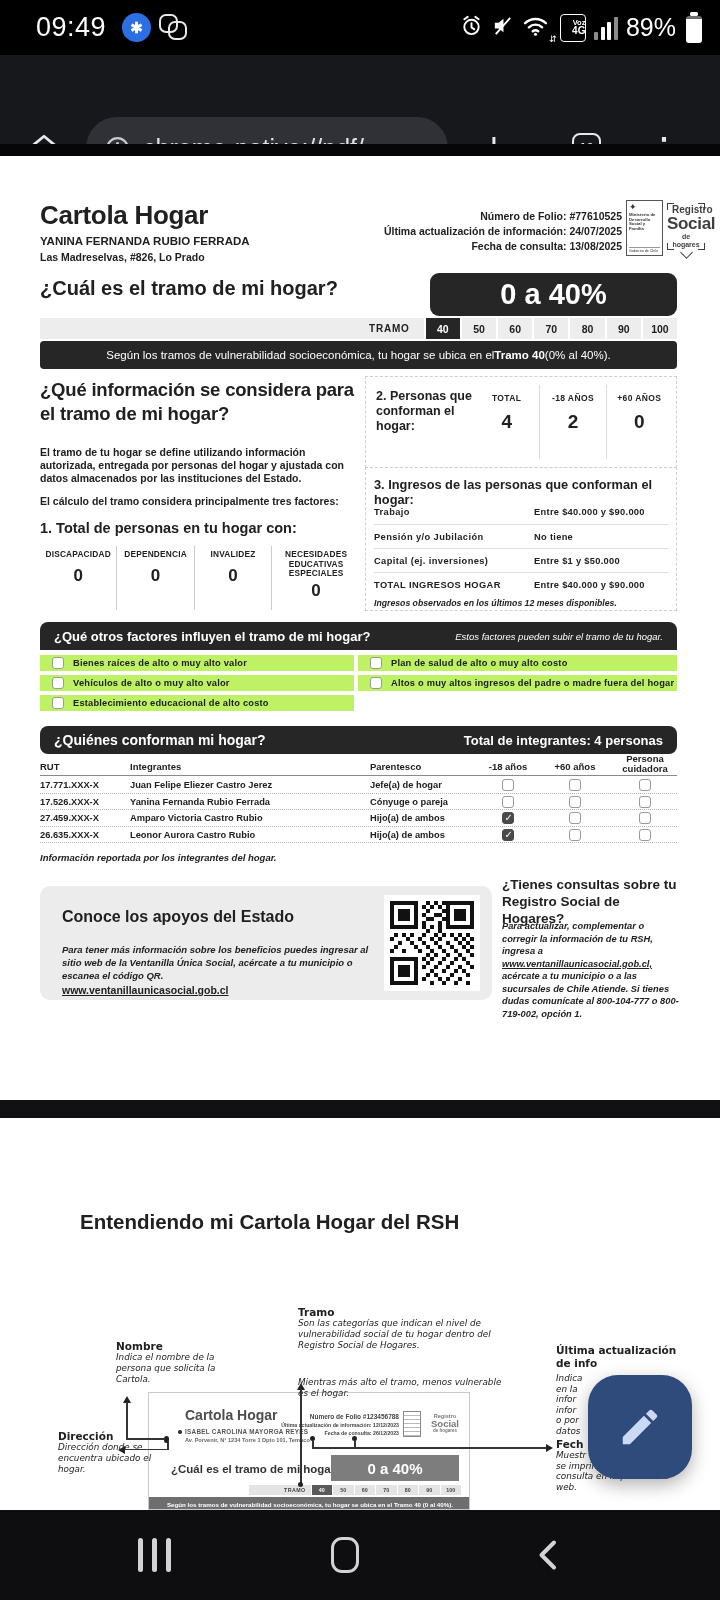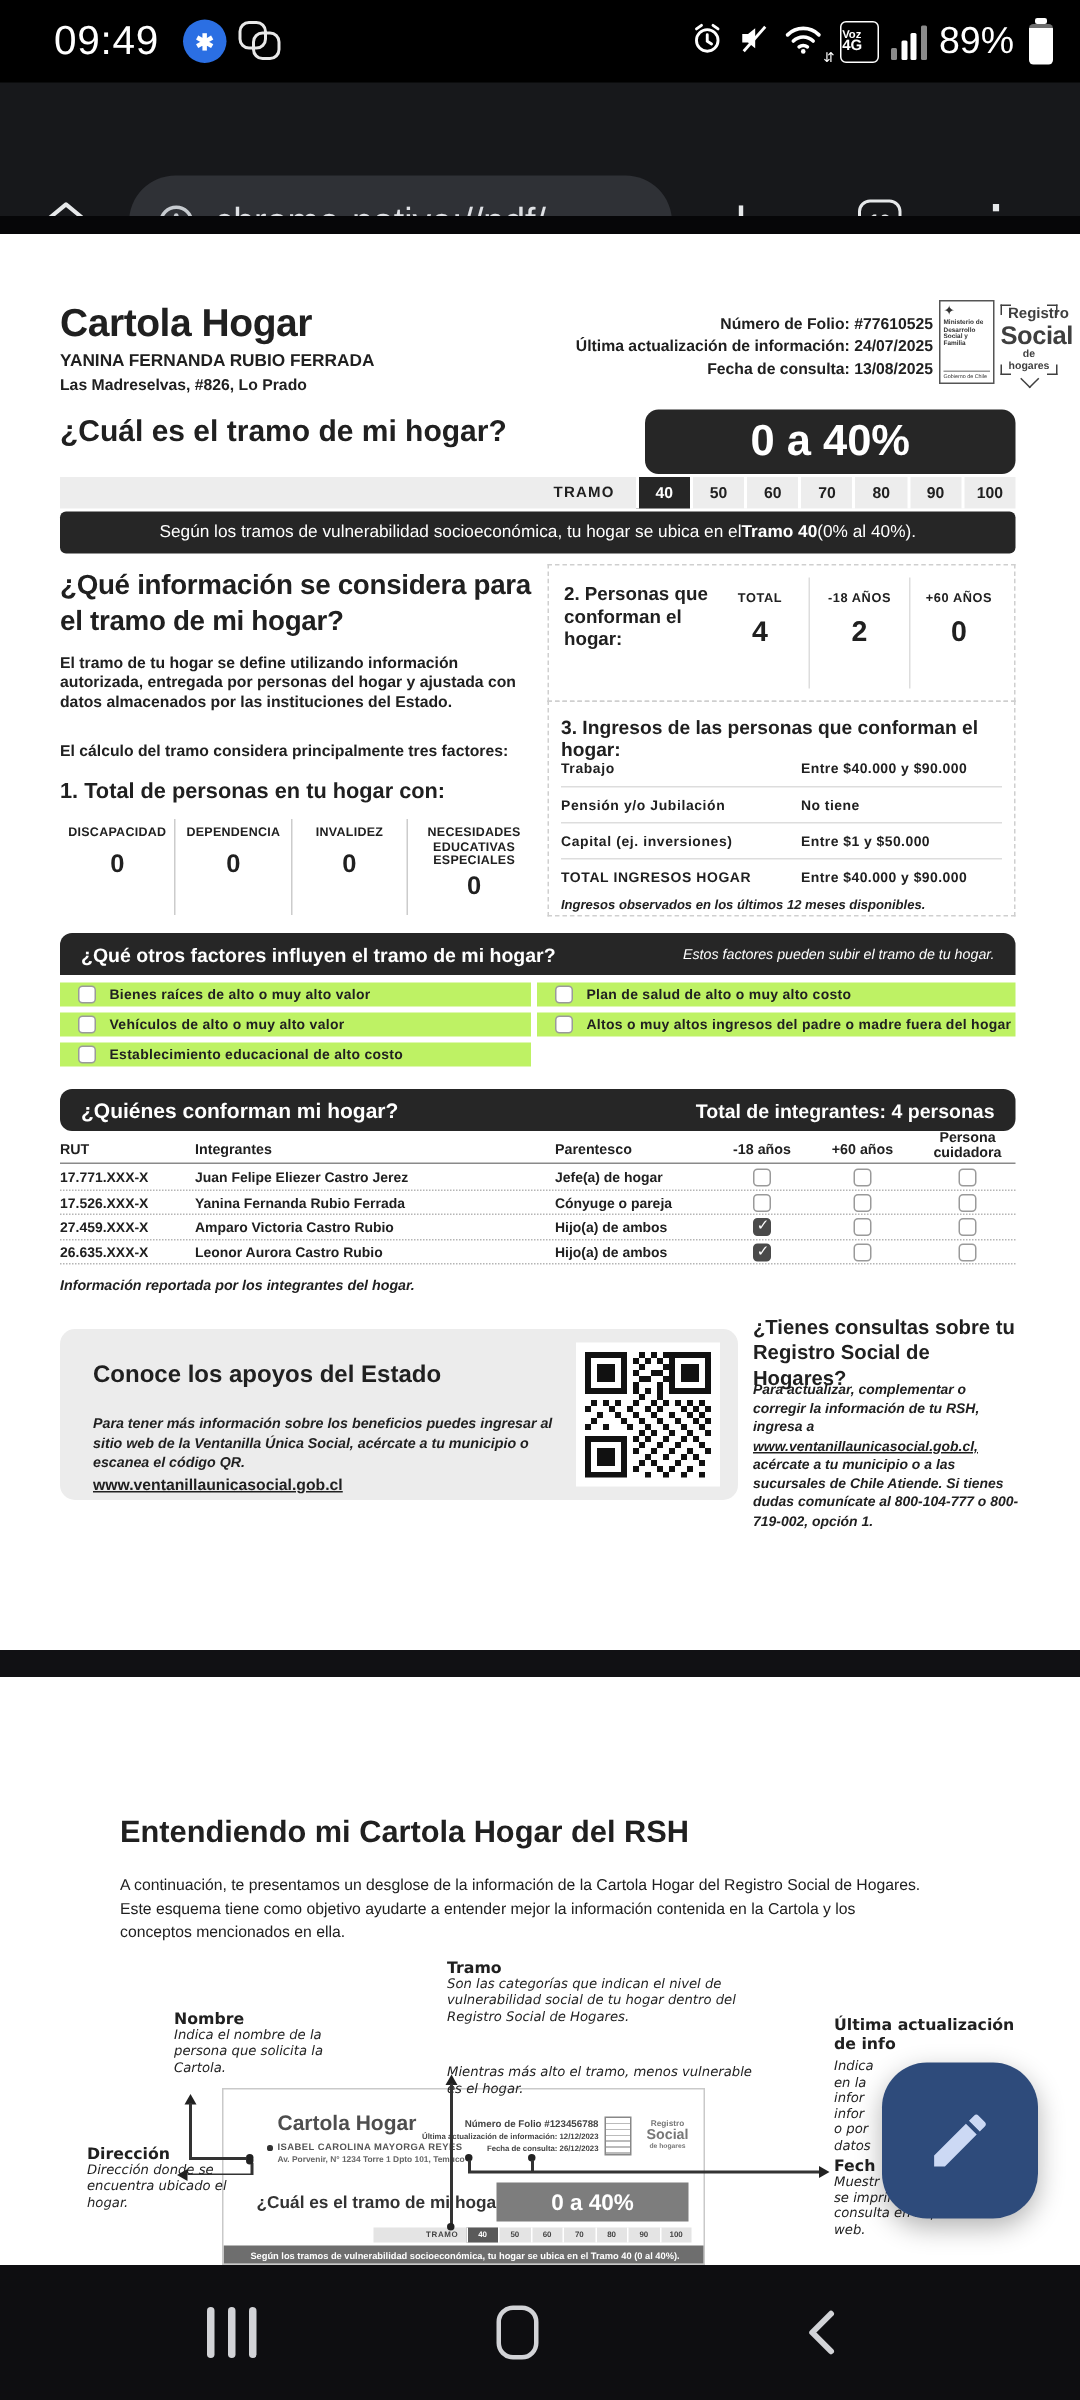--- a/index.html
+++ b/index.html
@@ -10,21 +10,21 @@
 .b{font-weight:700}.i{font-style:italic}
 
 .statusbar{position:absolute;top:0;left:0;width:720px;height:55px;background:#000;color:#fff}
 .clock{position:absolute;left:36px;top:12px;font-size:27px;font-weight:500;letter-spacing:.5px}
 .notif-blue{position:absolute;left:122px;top:13px;width:29px;height:29px;border-radius:50%;background:#2b6fe3;color:#fff;display:flex;align-items:center;justify-content:center;font-size:15px;font-weight:700}
 .dualapp{position:absolute;left:159px;top:14px;width:30px;height:28px}
 .dualapp i{position:absolute;display:block;border:2.4px solid #e8e8e8;border-radius:7px;width:19px;height:19px;background:transparent}
 .dualapp i:nth-child(1){left:0;top:0}
 .dualapp i:nth-child(2){left:9px;top:7px}
 .sbr{position:absolute;right:18px;top:0;height:55px;display:flex;align-items:center;gap:8px}
-.volte{width:26px;height:28px;border:1.6px solid #fff;border-radius:4px;display:flex;flex-direction:column;align-items:flex-start;justify-content:center;line-height:1}
+.volte{width:26px;height:28px;border:1.6px solid #fff;border-radius:4px;display:flex;flex-direction:column;align-items:flex-end;justify-content:center;line-height:1}
 .volte .v1{font-size:7.5px;font-weight:700}.volte .v2{font-size:10px;font-weight:700}
 .sig{display:flex;align-items:flex-end;gap:2.5px;height:24px}
 .sig i{display:block;width:4px;background:#fff;border-radius:1px}
 .sig i.dim{background:#8b8b8b}
 .pct{font-size:25px;font-weight:400}
 .batt{position:relative;width:16px;height:31px;margin-left:2px}
 .batt .cap{position:absolute;top:0;left:4px;width:8px;height:4px;background:#fff;border-radius:1.5px}
 .batt .bod{position:absolute;top:4px;left:0;width:16px;height:27px;border-radius:3px;background:linear-gradient(#6e6e6e 0 3px,#fff 3px)}
 .wifiwrap{position:relative;width:30px;height:26px}
 
@@ -59,21 +59,21 @@
 .cbl::after{right:0;bottom:0;border-right-width:1.6px;border-bottom-width:1.6px}
 .rsh-tail{width:9px;height:9px;margin:-2px auto 0;border-right:1.6px solid #3f3f3f;border-bottom:1.6px solid #3f3f3f;transform:rotate(45deg)}
 .tramoQ{position:absolute;left:40px;top:121px;font-size:20px;font-weight:700}
 .tramoVal{position:absolute;left:430px;top:117px;width:247px;height:43px;background:#262626;border-radius:9px;color:#fff;font-size:29px;font-weight:700;display:flex;align-items:center;justify-content:center}
 .scale{position:absolute;left:40px;top:162px;width:637px;height:21px;background:#ededed;display:flex;align-items:stretch}
 .scale .lab{flex:1;display:flex;align-items:center;justify-content:flex-end;padding-right:14px;font-size:10px;font-weight:700;letter-spacing:.8px}
 .scell{width:36.2px;border-left:2px solid #fff;display:flex;align-items:center;justify-content:center;font-size:10.5px;font-weight:700}
 .scell.sel{background:#262626;color:#fff}
 .banner{position:absolute;left:40px;top:185px;width:637px;height:28px;background:#262626;border-radius:4px;color:#fff;font-size:11.5px;display:flex;align-items:center;justify-content:center}
 .infoH{position:absolute;left:40px;top:222px;width:324px;font-size:18.5px;font-weight:700;line-height:23.5px;letter-spacing:-.2px}
-.infoP1{position:absolute;left:40px;top:280px;width:318px;font-size:10.5px;line-height:13.2px;font-weight:600}
+.infoP1{position:absolute;left:40px;top:290px;width:318px;font-size:10.5px;line-height:13.2px;font-weight:600}
 .infoP2{position:absolute;left:40px;top:339px;width:318px;font-size:10.5px;font-weight:600}
 .f1T{position:absolute;left:40px;top:364px;font-size:14.5px;font-weight:700}
 .f1tab{position:absolute;left:40px;top:390px;width:320px;height:64px;display:flex}
 .f1c{flex:1;position:relative;text-align:center;padding-top:4px}
 .f1c+.f1c{border-left:1px solid #ccc}
 .f1h{font-size:8.3px;font-weight:700;line-height:9.5px;letter-spacing:.2px}
 .f1v{font-size:17px;font-weight:700;margin-top:6px}
 .dashbox{position:absolute;border:1.5px dashed #cfcfcf}
 .f2lab{position:absolute;left:10px;top:12px;width:96px;font-size:12.5px;font-weight:700;line-height:15px}
 .f2stats{position:absolute;left:108px;top:8px;right:4px;bottom:8px;display:flex}
@@ -423,21 +423,20 @@
     <div class="consT">¿Tienes consultas sobre tu Registro Social de Hogares?</div>
     <div class="consTx">
       <span>Para actualizar, complementar o corregir la información de tu RSH, ingresa a </span><span style="text-decoration:underline">www.ventanillaunicasocial.gob.cl,</span><span> acércate a tu municipio o a las sucursales de Chile Atiende. Si tienes dudas comunícate al 800-104-777 o 800-719-002, opción 1.</span>
     </div>
   </div>
 
   <div class="psep"></div>
 
   <div class="p2">
     <div class="p2T">Entendiendo mi Cartola Hogar del RSH</div>
-    <div class="p2I">A continuación, te presentamos un desglose de la información de la Cartola Hogar del Registro Social de Hogares.  Este esquema tiene como objetivo ayudarte a entender mejor la información contenida en la Cartola y los conceptos mencionados en ella.</div>
 
     <div class="abs" style="left:298px;top:188px;width:205px;z-index:2">
       <div class="annT">Tramo</div>
       <div class="annX">Son las categorías que indican el nivel de vulnerabilidad social de tu hogar dentro del Registro Social de Hogares.</div>
       <div class="annX" style="margin-top:26px">Mientras más alto el tramo, menos vulnerable es el hogar.</div>
     </div>
     <div class="abs" style="left:116px;top:222px;width:118px;z-index:2">
       <div class="annT">Nombre</div>
       <div class="annX">Indica el nombre de la persona que solicita la Cartola.</div>
     </div>

